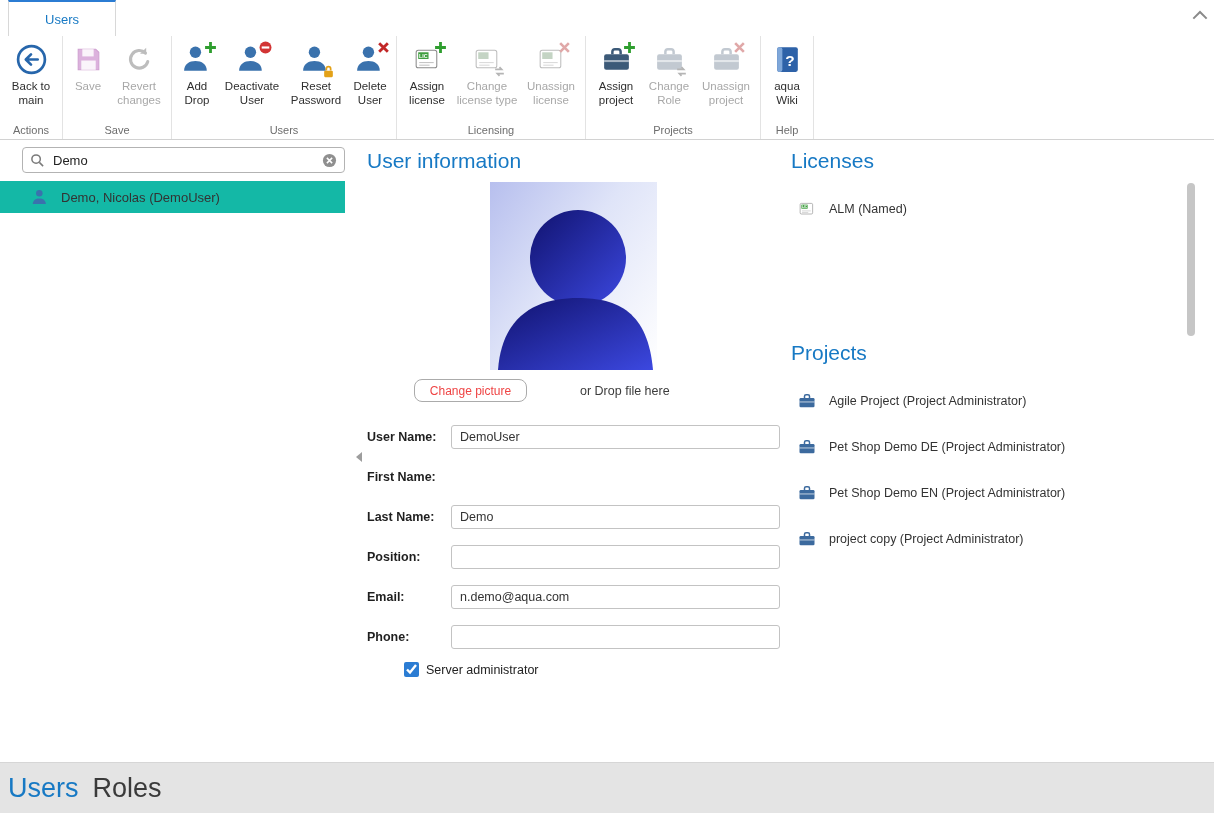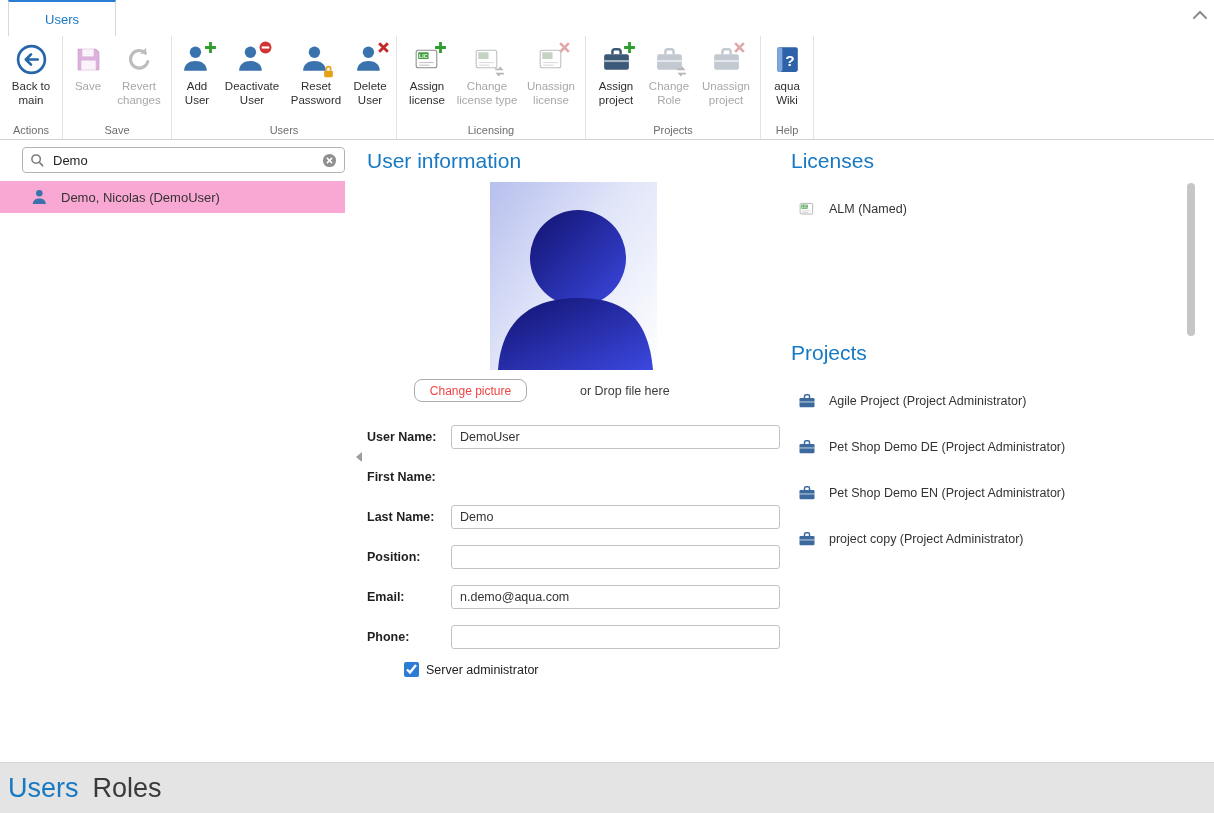--- a/index.html
+++ b/index.html
@@ -50,21 +50,21 @@
   }
   .search-box input {
     border:none; outline:none; flex:1; font-size:13px; color:#222;
     font-family:"Liberation Sans", sans-serif; background:transparent;
   }
   .search-icon { width:15px; height:15px; flex:0 0 auto; }
   .clear-btn { width:15px; height:15px; flex:0 0 auto; cursor:pointer; }
 
   .user-row {
     position:absolute; left:0; top:181px; width:345px; height:32px;
-    background:#f9a8d4; display:flex; align-items:center; padding-left:31px; gap:11px;
+    background:#14b8a6; display:flex; align-items:center; padding-left:31px; gap:11px;
     font-size:13px; color:#333; cursor:pointer;
   }
   .user-row .licon { width:19px; height:19px; }
 
   .splitter-arrow {
     position:absolute; left:356px; top:452px; width:0; height:0; cursor:pointer;
     border-top:5px solid transparent; border-bottom:5px solid transparent;
     border-right:6px solid #9d9d9d;
   }
 
@@ -182,21 +182,21 @@
           <svg class="base" viewBox="0 0 32 32">
               <circle cx="14" cy="9" r="5.5" fill="#3a72ad"></circle>
               <path d="M3 27c0-6.5 5-9.5 11-9.5S25 20.5 25 27z" fill="#3a72ad"></path>
             </svg>
           <span class="badge">
               <svg viewBox="0 0 12 12">
                 <path d="M6 1v10M1 6h10" stroke="#2f9e2f" stroke-width="2.6"></path>
               </svg>
             </span>
         </span>
-        <span>Add User</span>
+        <span>Add Drop</span>
       </div>
       <div class="rbtn" style="width:66px">
         <span class="icon32">
           <svg class="base" viewBox="0 0 32 32">
               <circle cx="14" cy="9" r="5.5" fill="#3a72ad"></circle>
               <path d="M3 27c0-6.5 5-9.5 11-9.5S25 20.5 25 27z" fill="#3a72ad"></path>
             </svg>
           <span class="badge">
               <svg viewBox="0 0 12 12">
                 <circle cx="6" cy="6" r="5.5" fill="#d23434"></circle>

